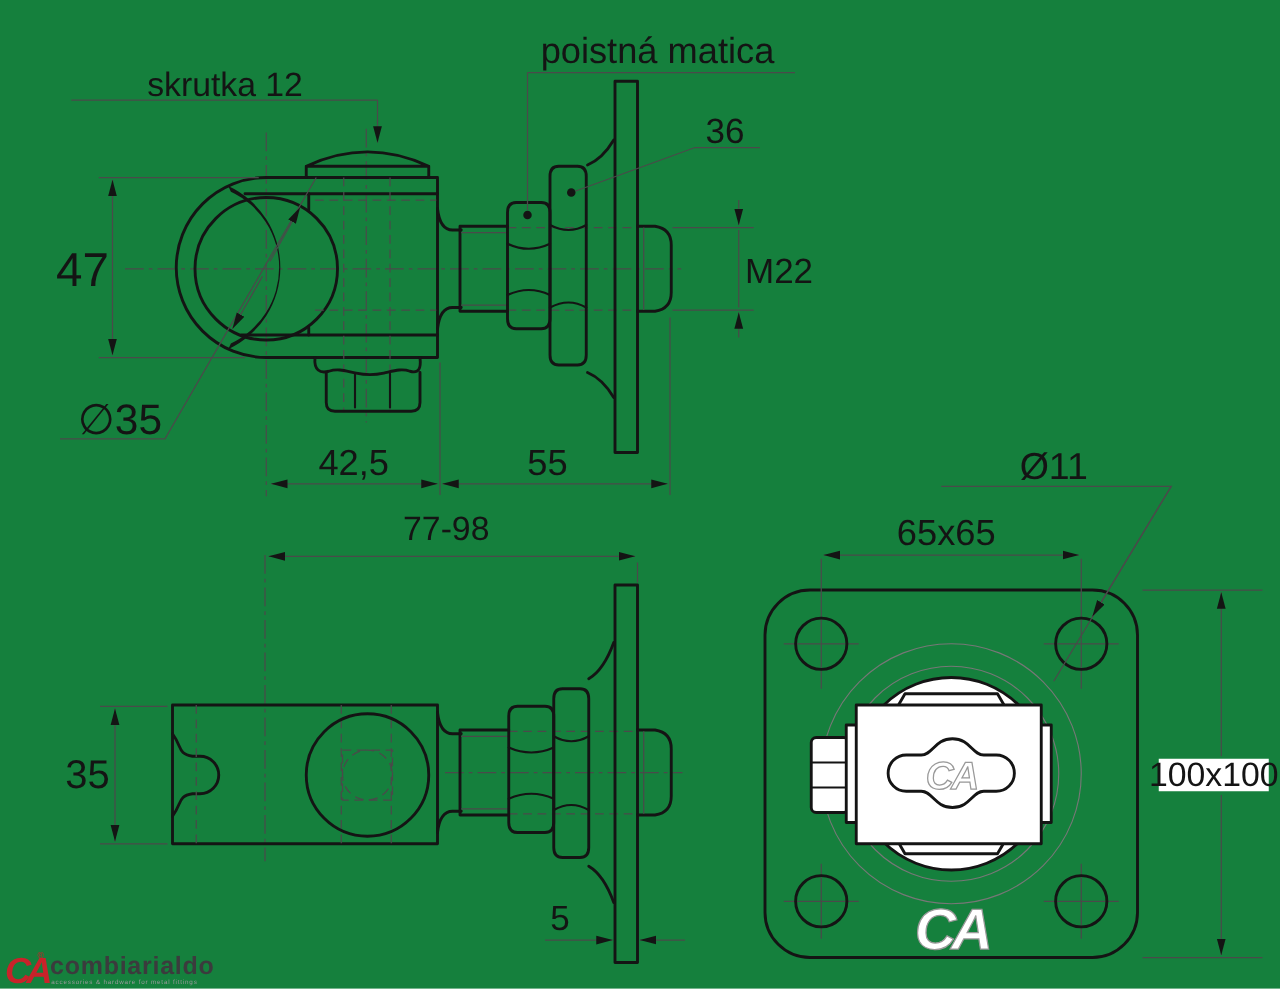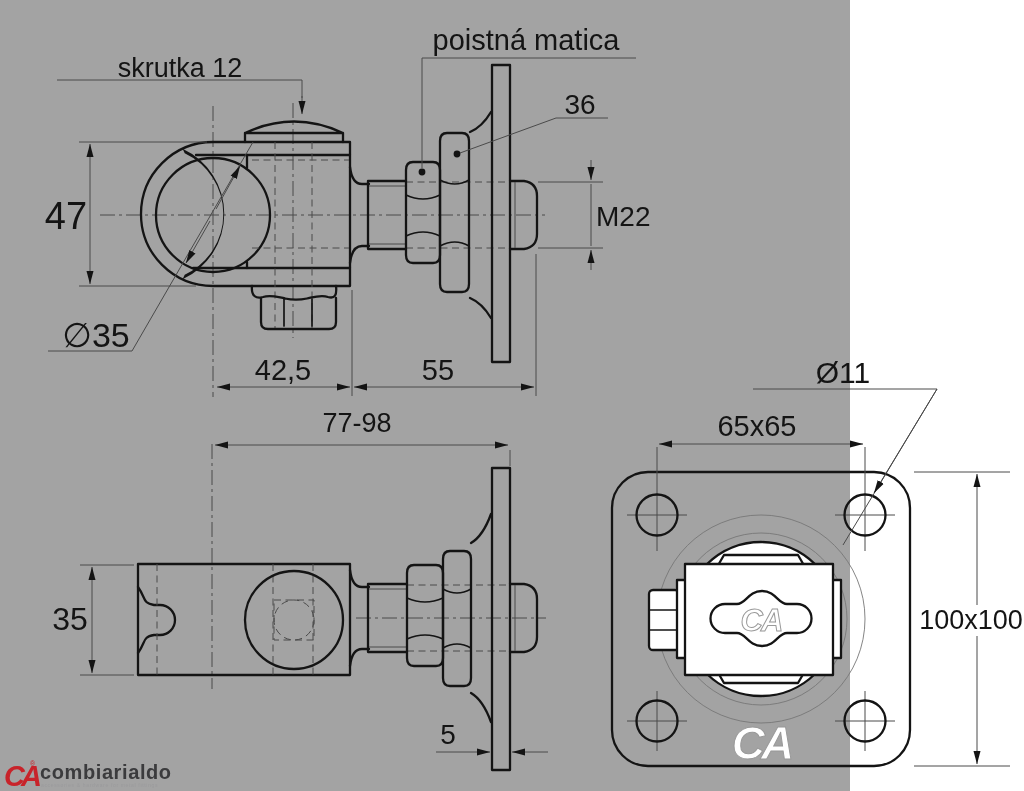--- a/index.html
+++ b/index.html
@@ -1,16 +1,16 @@
 <!DOCTYPE html>
 <html><head>
 <meta charset="utf-8">
 <style>
   html,body{margin:0;padding:0;background:#fff;}
-  .stage{width:850px;height:791px;position:relative;background:#a3a3a3;font-family:"Liberation Sans",sans-serif;}
+  .stage{width:1024px;height:791px;position:relative;background:#15803d;font-family:"Liberation Sans",sans-serif;}
   svg{display:block;}
   
   .b{fill:none;stroke:#141414;stroke-width:2.3;stroke-linecap:round;stroke-linejoin:round;}
   .b2{fill:none;stroke:#141414;stroke-width:1.7;stroke-linecap:round;}
   .bw{fill:#ffffff;stroke:#141414;stroke-width:2.3;stroke-linejoin:round;}
   .fillb{fill:#141414;stroke:none;}
   .t{fill:none;stroke:#4a4a4a;stroke-width:1;}
   .dash{stroke-dasharray:7 4.5;}
   .cl{stroke-dasharray:15 4 3 4;}
   .thin-c{fill:none;stroke:#777;stroke-width:0.9;}

